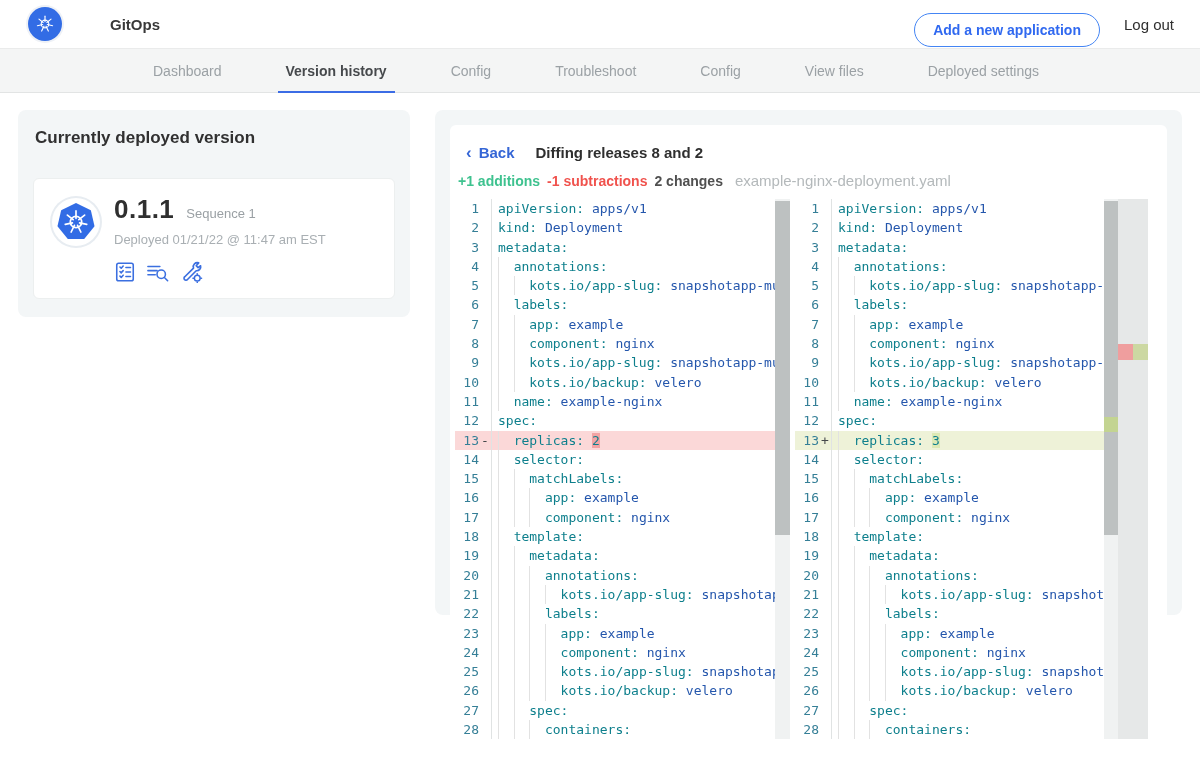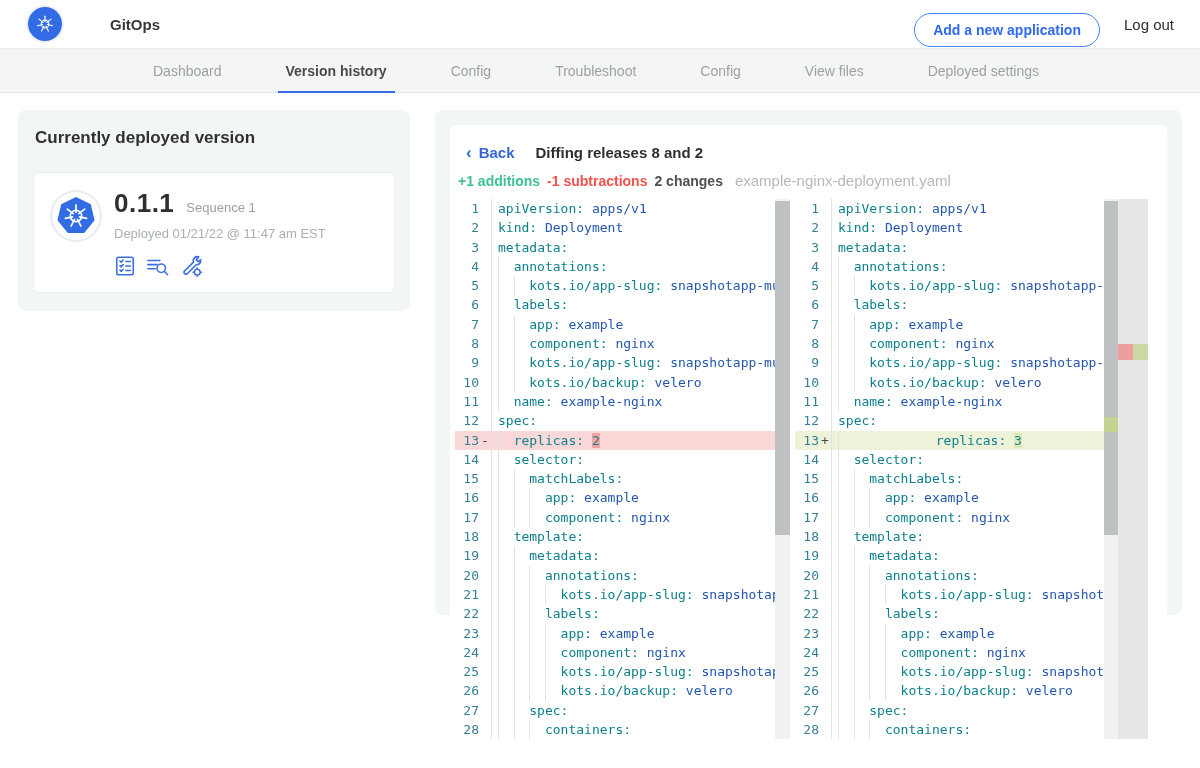--- a/index.html
+++ b/index.html
@@ -23,21 +23,21 @@
     display:flex; align-items:stretch; padding-left:145px; }
   .subtab { display:flex; align-items:center; padding:0 8px; margin-right:48px; font-size:14px;
     color:#9ba1a5; cursor:pointer; position:relative; }
   .subtab.active { color:#46494c; font-weight:700; }
   .subtab.active::after { content:""; position:absolute; left:0; right:0; bottom:-1px; height:2px; background:#3b6ce5; }
 
   
   .main { display:flex; align-items:flex-start; padding:17px 18px 0 18px; }
 
   .deployed-panel { width:392px; flex:none; background:#f3f6f7; border-radius:8px; padding:16px 15px 18px 15px; }
-  .deployed-title { font-size:17px; font-weight:700; color:#313131; margin:2px 0 24px 2px; }
+  .deployed-title { font-size:17px; font-weight:700; color:#313131; margin:2px 0 30px 2px; }
   .version-card { background:#fff; border:1px solid #ecefef; border-radius:6px; padding:15px 16px; display:flex; }
   .k8s-badge { width:48px; height:48px; border-radius:50%; background:#fff; box-shadow:0 0 0 2px #e7ecf1;
     display:flex; align-items:center; justify-content:center; flex:none; margin:4px 14px 0 2px; }
   .ver-row { display:flex; align-items:baseline; }
   .ver-number { font-size:26px; font-weight:700; color:#2f2f2f; letter-spacing:.5px; }
   .ver-seq { font-size:13px; color:#9aa0a4; margin-left:12px; }
   .ver-deployed { font-size:13px; color:#a9afb3; margin-top:7px; }
   .ver-icons { display:flex; align-items:center; gap:10px; margin-top:13px; }
   .ver-icons svg { cursor:pointer; }
 
@@ -246,21 +246,21 @@
               <div class="crow"><span class="ln">3</span><span class="mod"></span><span class="ctext" style="padding-left: calc(0ch + 6px);"><span class="seg k">metadata:</span></span></div>
               <div class="crow"><span class="ln">4</span><span class="mod"></span><span class="ctext" style="padding-left: calc(2ch + 6px);"><span class="guide" style="left: calc(0ch + 6px);"></span><span class="seg k">annotations:</span></span></div>
               <div class="crow"><span class="ln">5</span><span class="mod"></span><span class="ctext" style="padding-left: calc(4ch + 6px);"><span class="guide" style="left: calc(0ch + 6px);"></span><span class="guide" style="left: calc(2ch + 6px);"></span><span class="seg k">kots.io/app-slug:</span><span class="seg v"> snapshotapp-mu</span></span></div>
               <div class="crow"><span class="ln">6</span><span class="mod"></span><span class="ctext" style="padding-left: calc(2ch + 6px);"><span class="guide" style="left: calc(0ch + 6px);"></span><span class="seg k">labels:</span></span></div>
               <div class="crow"><span class="ln">7</span><span class="mod"></span><span class="ctext" style="padding-left: calc(4ch + 6px);"><span class="guide" style="left: calc(0ch + 6px);"></span><span class="guide" style="left: calc(2ch + 6px);"></span><span class="seg k">app:</span><span class="seg v"> example</span></span></div>
               <div class="crow"><span class="ln">8</span><span class="mod"></span><span class="ctext" style="padding-left: calc(4ch + 6px);"><span class="guide" style="left: calc(0ch + 6px);"></span><span class="guide" style="left: calc(2ch + 6px);"></span><span class="seg k">component:</span><span class="seg v"> nginx</span></span></div>
               <div class="crow"><span class="ln">9</span><span class="mod"></span><span class="ctext" style="padding-left: calc(4ch + 6px);"><span class="guide" style="left: calc(0ch + 6px);"></span><span class="guide" style="left: calc(2ch + 6px);"></span><span class="seg k">kots.io/app-slug:</span><span class="seg v"> snapshotapp-mu</span></span></div>
               <div class="crow"><span class="ln">10</span><span class="mod"></span><span class="ctext" style="padding-left: calc(4ch + 6px);"><span class="guide" style="left: calc(0ch + 6px);"></span><span class="guide" style="left: calc(2ch + 6px);"></span><span class="seg k">kots.io/backup:</span><span class="seg v"> velero</span></span></div>
               <div class="crow"><span class="ln">11</span><span class="mod"></span><span class="ctext" style="padding-left: calc(2ch + 6px);"><span class="guide" style="left: calc(0ch + 6px);"></span><span class="seg k">name:</span><span class="seg v"> example-nginx</span></span></div>
               <div class="crow"><span class="ln">12</span><span class="mod"></span><span class="ctext" style="padding-left: calc(0ch + 6px);"><span class="seg k">spec:</span></span></div>
-              <div class="crow add"><span class="ln">13</span><span class="mod">+</span><span class="ctext" style="padding-left: calc(2ch + 6px); text-align: center;"><span class="guide" style="left: calc(0ch + 6px);"></span><span class="seg k">replicas: </span><span class="seg ca">3</span></span></div>
+              <div class="crow add"><span class="ln">13</span><span class="mod">+</span><span class="ctext" style="padding-left: calc(2ch + 6px);"><span class="guide" style="left: calc(0ch + 6px);"></span><span class="seg k">replicas: </span><span class="seg ca">3</span></span></div>
               <div class="crow"><span class="ln">14</span><span class="mod"></span><span class="ctext" style="padding-left: calc(2ch + 6px);"><span class="guide" style="left: calc(0ch + 6px);"></span><span class="seg k">selector:</span></span></div>
               <div class="crow"><span class="ln">15</span><span class="mod"></span><span class="ctext" style="padding-left: calc(4ch + 6px);"><span class="guide" style="left: calc(0ch + 6px);"></span><span class="guide" style="left: calc(2ch + 6px);"></span><span class="seg k">matchLabels:</span></span></div>
               <div class="crow"><span class="ln">16</span><span class="mod"></span><span class="ctext" style="padding-left: calc(6ch + 6px);"><span class="guide" style="left: calc(0ch + 6px);"></span><span class="guide" style="left: calc(2ch + 6px);"></span><span class="guide" style="left: calc(4ch + 6px);"></span><span class="seg k">app:</span><span class="seg v"> example</span></span></div>
               <div class="crow"><span class="ln">17</span><span class="mod"></span><span class="ctext" style="padding-left: calc(6ch + 6px);"><span class="guide" style="left: calc(0ch + 6px);"></span><span class="guide" style="left: calc(2ch + 6px);"></span><span class="guide" style="left: calc(4ch + 6px);"></span><span class="seg k">component:</span><span class="seg v"> nginx</span></span></div>
               <div class="crow"><span class="ln">18</span><span class="mod"></span><span class="ctext" style="padding-left: calc(2ch + 6px);"><span class="guide" style="left: calc(0ch + 6px);"></span><span class="seg k">template:</span></span></div>
               <div class="crow"><span class="ln">19</span><span class="mod"></span><span class="ctext" style="padding-left: calc(4ch + 6px);"><span class="guide" style="left: calc(0ch + 6px);"></span><span class="guide" style="left: calc(2ch + 6px);"></span><span class="seg k">metadata:</span></span></div>
               <div class="crow"><span class="ln">20</span><span class="mod"></span><span class="ctext" style="padding-left: calc(6ch + 6px);"><span class="guide" style="left: calc(0ch + 6px);"></span><span class="guide" style="left: calc(2ch + 6px);"></span><span class="guide" style="left: calc(4ch + 6px);"></span><span class="seg k">annotations:</span></span></div>
               <div class="crow"><span class="ln">21</span><span class="mod"></span><span class="ctext" style="padding-left: calc(8ch + 6px);"><span class="guide" style="left: calc(0ch + 6px);"></span><span class="guide" style="left: calc(2ch + 6px);"></span><span class="guide" style="left: calc(4ch + 6px);"></span><span class="guide" style="left: calc(6ch + 6px);"></span><span class="seg k">kots.io/app-slug:</span><span class="seg v"> snapshotap</span></span></div>
               <div class="crow"><span class="ln">22</span><span class="mod"></span><span class="ctext" style="padding-left: calc(6ch + 6px);"><span class="guide" style="left: calc(0ch + 6px);"></span><span class="guide" style="left: calc(2ch + 6px);"></span><span class="guide" style="left: calc(4ch + 6px);"></span><span class="seg k">labels:</span></span></div>
               <div class="crow"><span class="ln">23</span><span class="mod"></span><span class="ctext" style="padding-left: calc(8ch + 6px);"><span class="guide" style="left: calc(0ch + 6px);"></span><span class="guide" style="left: calc(2ch + 6px);"></span><span class="guide" style="left: calc(4ch + 6px);"></span><span class="guide" style="left: calc(6ch + 6px);"></span><span class="seg k">app:</span><span class="seg v"> example</span></span></div>

